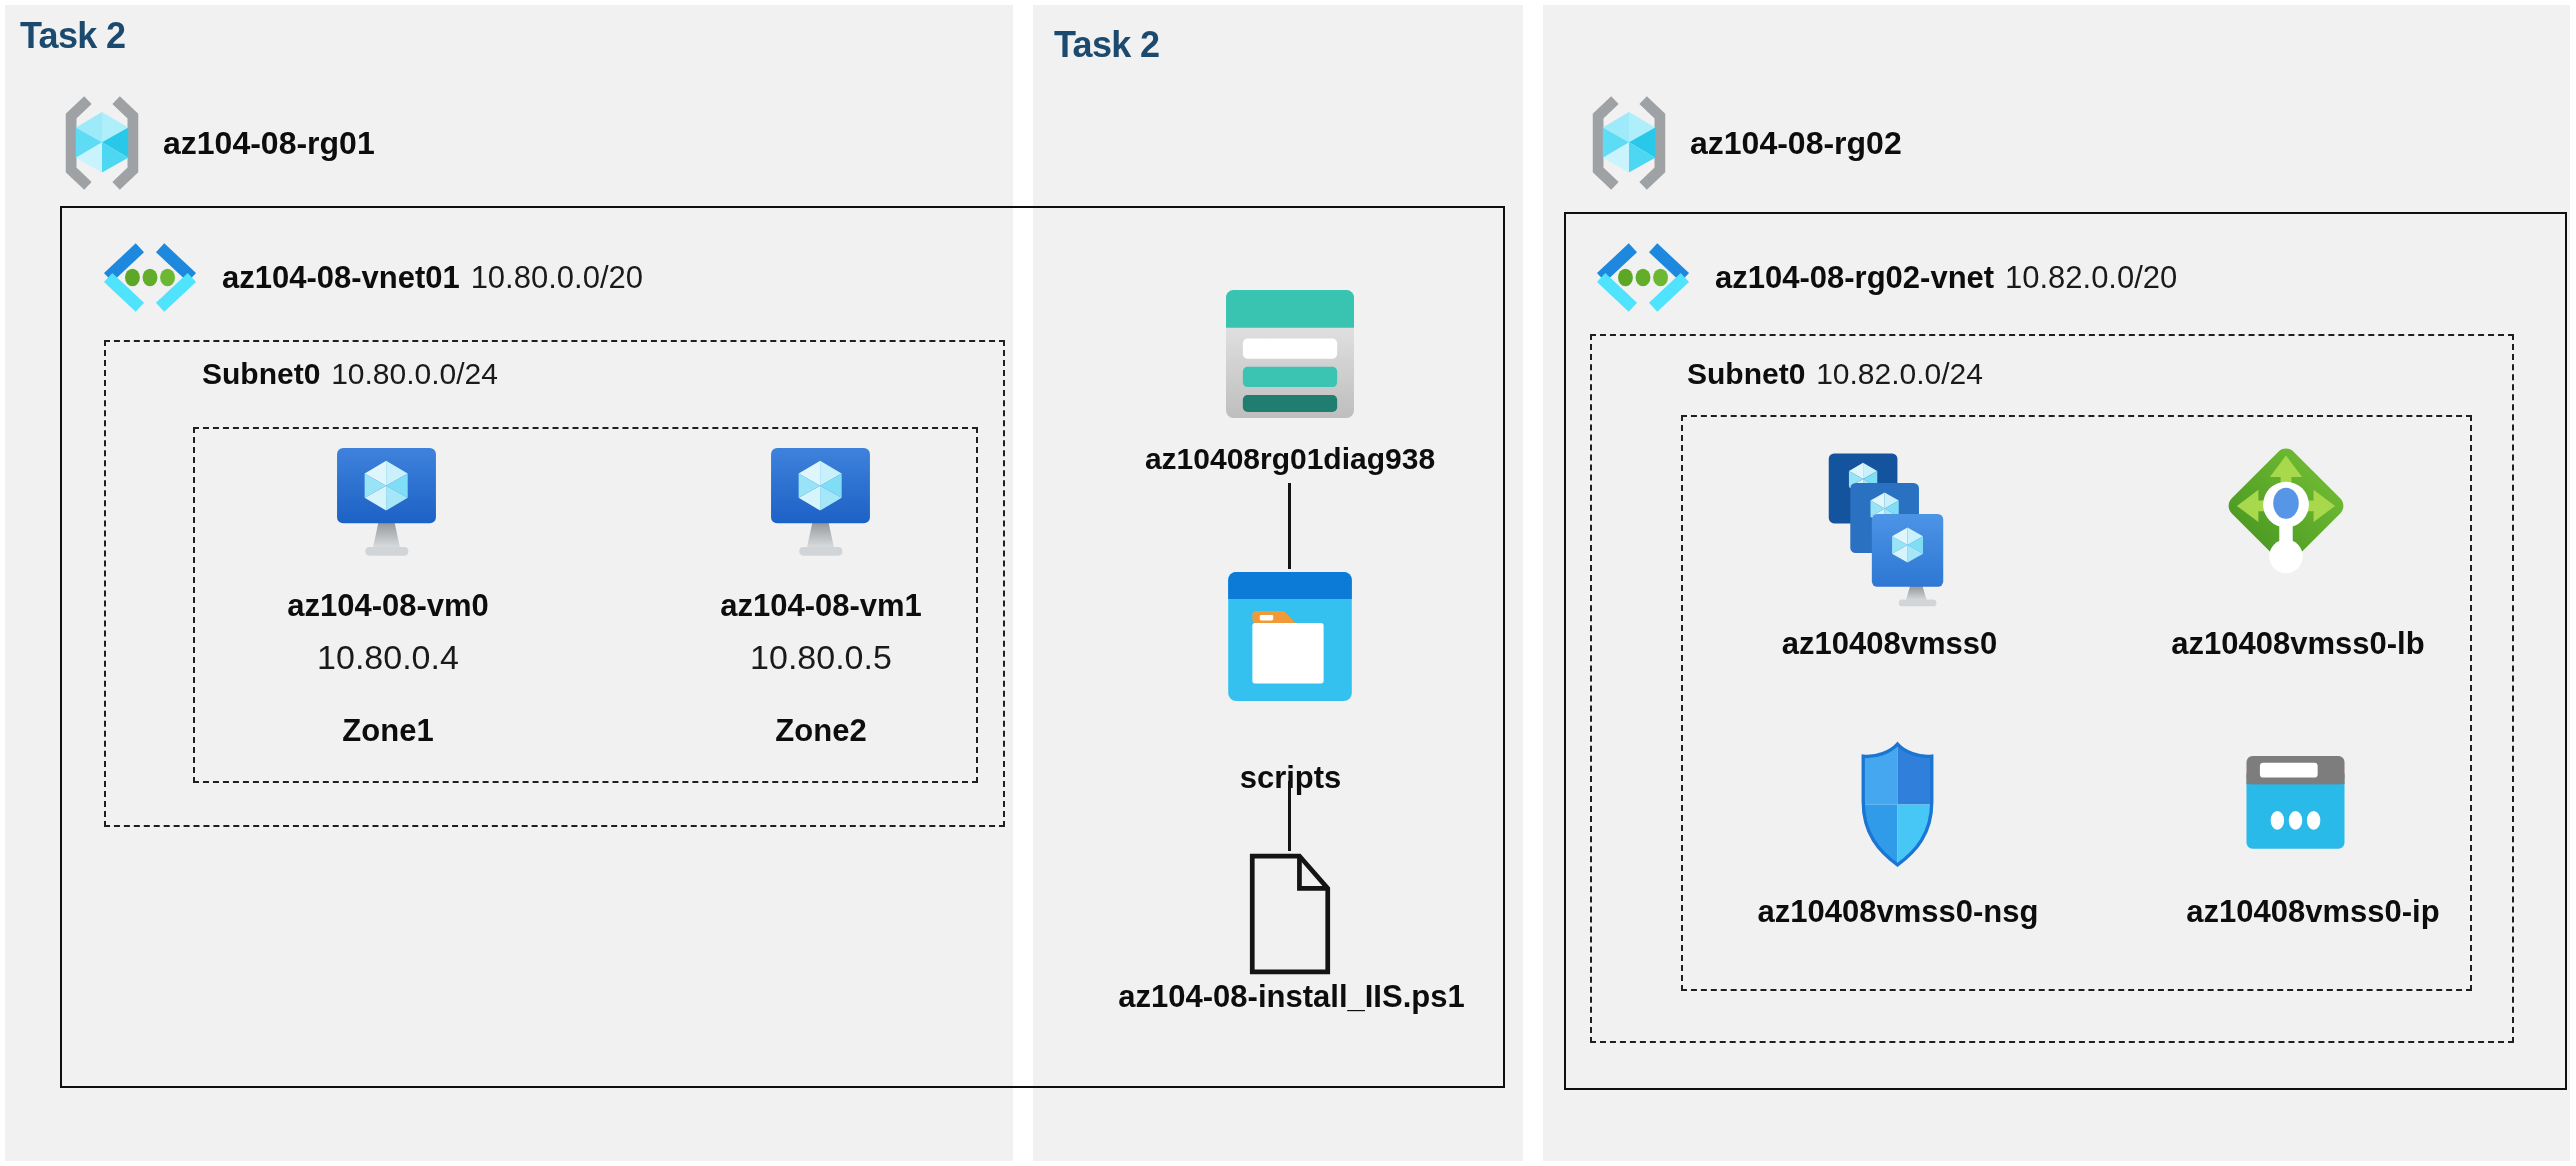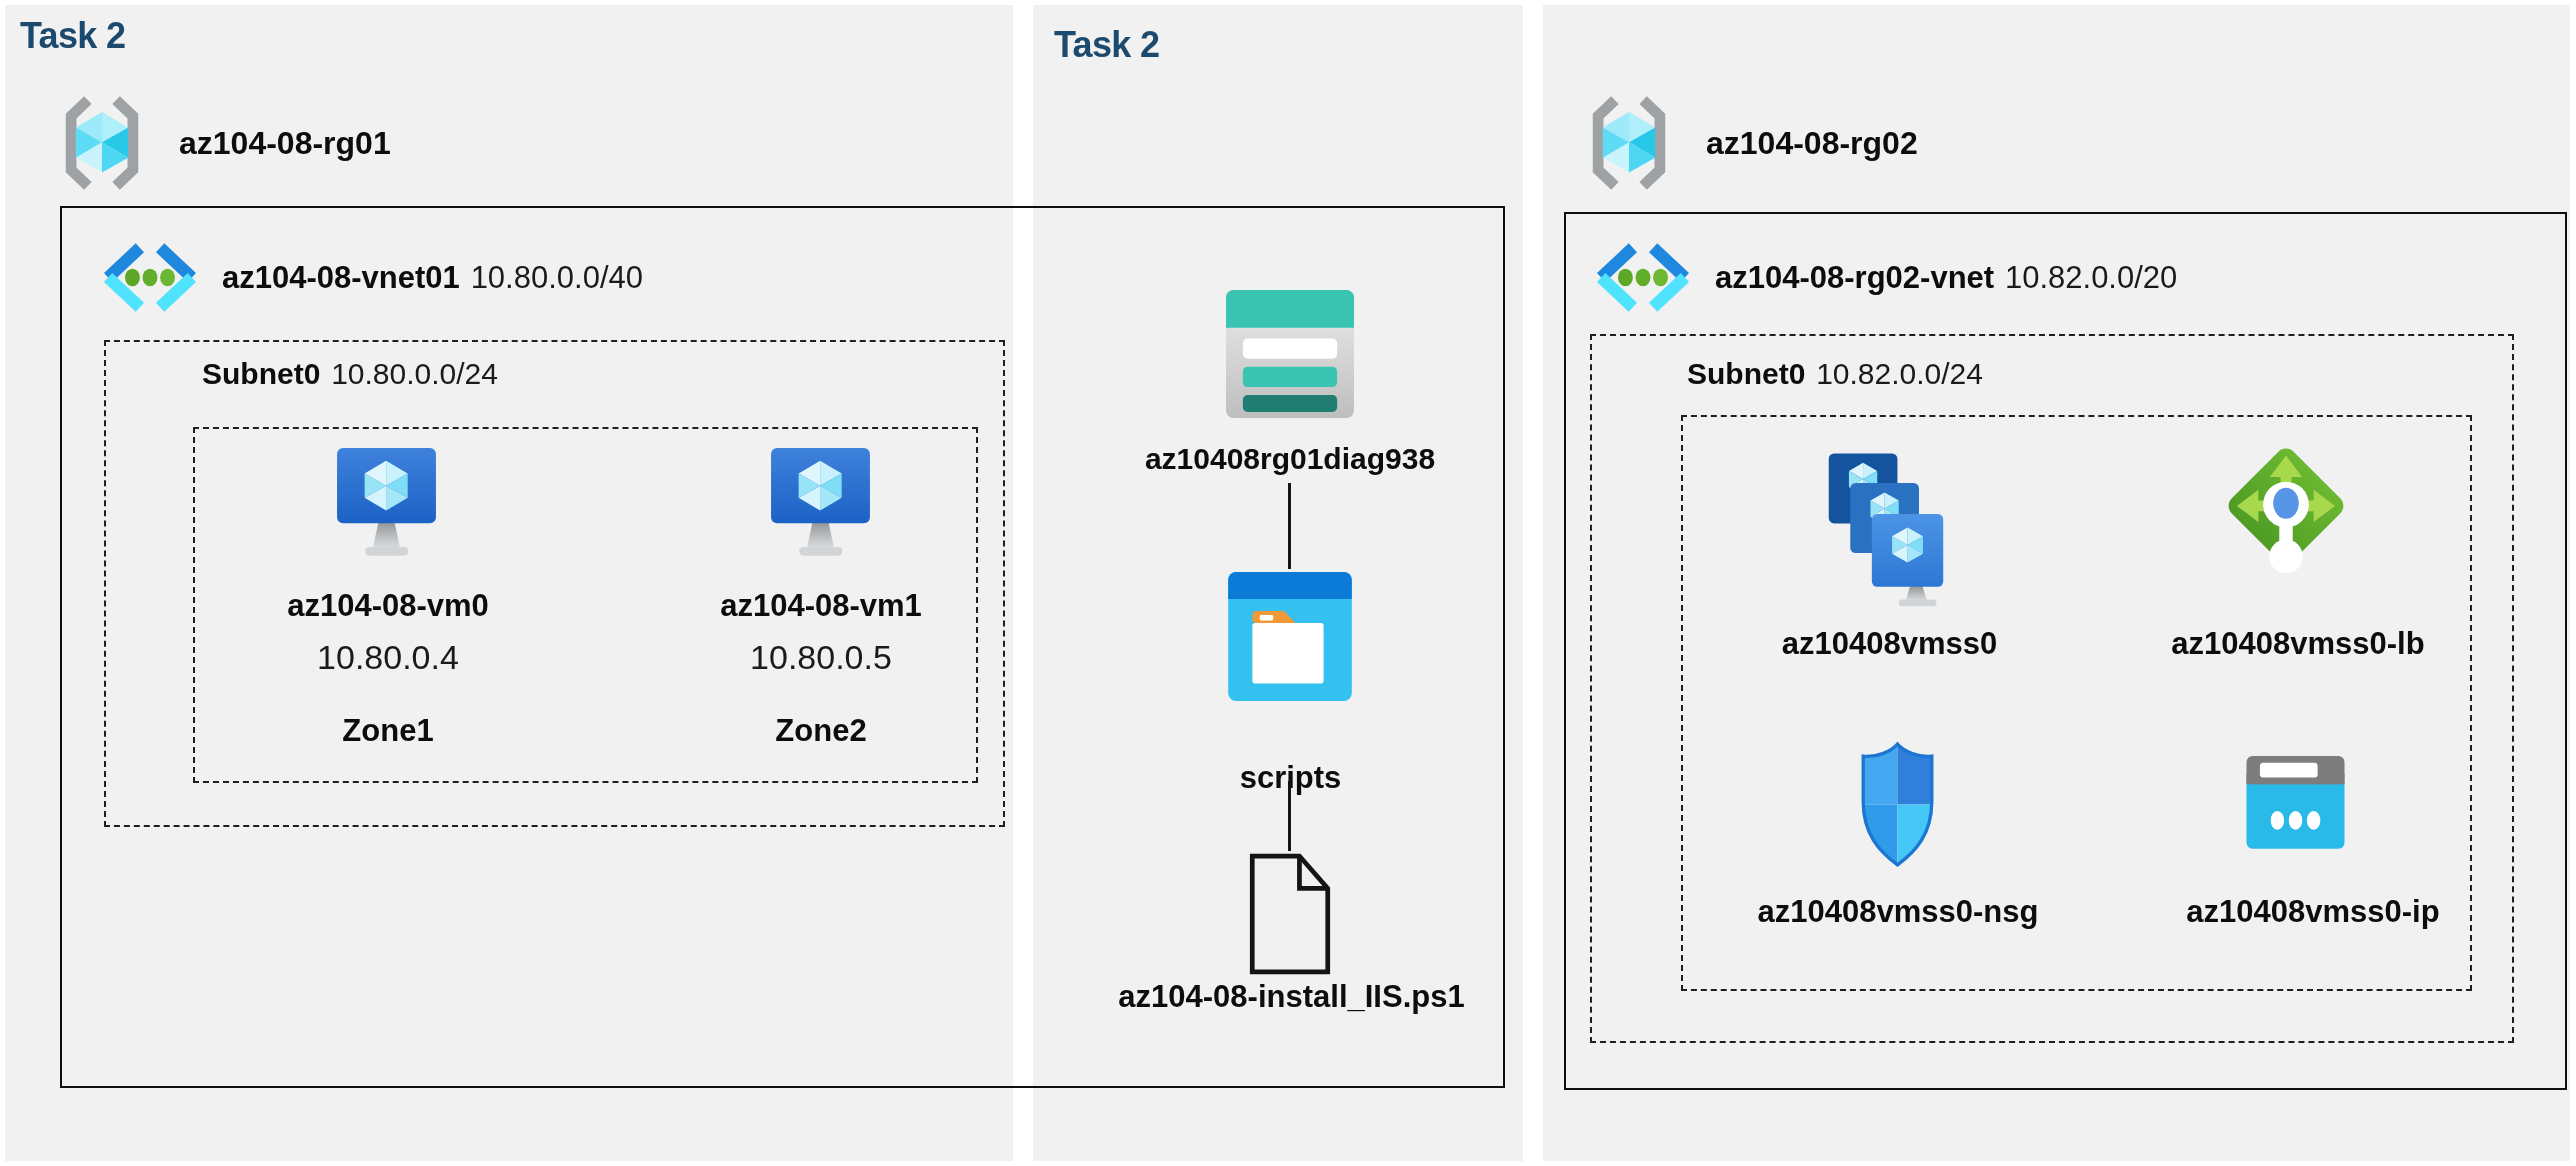--- a/index.html
+++ b/index.html
@@ -5,21 +5,21 @@
   html,body{margin:0;padding:0;background:#ffffff;}
   .canvas{
     position:relative;width:2576px;height:1166px;background:#ffffff;
     font-family:"Liberation Sans", sans-serif;color:#0d0d0d;overflow:hidden;
   }
   .panel{position:absolute;background:#F1F1F1;}
   .task-title{position:absolute;font-size:36px;font-weight:700;color:#1B4A6E;letter-spacing:-0.7px;white-space:nowrap;}
   .solid-box{position:absolute;border:2.7px solid #0F0F0F;}
   .dashed-box{position:absolute;border:2px dashed #1F1F1F;}
   .hrow{position:absolute;display:flex;align-items:center;white-space:nowrap;}
-  .rg-row{gap:32px;justify-content:center;}
+  .rg-row{gap:16px;justify-content:center;}
   .vnet-row{gap:20px;}
   .big-label{font-size:32px;font-weight:700;color:#0d0d0d;}
   .vnet-label{font-size:31px;color:#0d0d0d;}
   .b{font-weight:700;}
   .cidr{font-weight:400;margin-left:10.8px;color:#1a1a1a;}
   .subnet-label{position:absolute;font-size:30px;white-space:nowrap;color:#0d0d0d;}
   .node-label{position:absolute;text-align:center;font-size:31px;font-weight:700;white-space:nowrap;color:#0d0d0d;}
   .node-sub{position:absolute;text-align:center;font-size:34px;font-weight:400;white-space:nowrap;color:#1a1a1a;}
   .vline{position:absolute;width:2.7px;background:#141414;}
   .icon{position:absolute;}
@@ -70,21 +70,21 @@
   <div class="hrow vnet-row" style="left:98px;top:241px;">
     <svg width="104" height="73" viewBox="0 0 154 108">
       <path d="M62,10 L15,54" stroke="#1E88DE" stroke-width="18" fill="none"></path>
       <path d="M15,54 L62,98" stroke="#4FE3FD" stroke-width="18" fill="none"></path>
       <path d="M92,10 L139,54" stroke="#1E88DE" stroke-width="18" fill="none"></path>
       <path d="M139,54 L92,98" stroke="#4FE3FD" stroke-width="18" fill="none"></path>
       <ellipse cx="51" cy="54" rx="11" ry="13" fill="#5CA826"></ellipse>
       <ellipse cx="77" cy="54" rx="11" ry="13" fill="#62AE2B"></ellipse>
       <ellipse cx="103" cy="54" rx="11" ry="13" fill="#6CB832"></ellipse>
     </svg>
-    <span class="vnet-label"><span class="b">az104-08-vnet01</span><span class="cidr">10.80.0.0/40</span></span>
+    <span class="vnet-label"><span class="b">az104-08-vnet01</span><span class="cidr">10.80.0.0/20</span></span>
   </div>
 
   <div class="dashed-box" style="left:104px;top:340px;width:897px;height:483px;"></div>
   <div class="subnet-label" style="left:202px;top:357px;">
     <span class="b">Subnet0</span><span class="cidr">10.80.0.0/24</span>
   </div>
   <div class="dashed-box" style="left:193px;top:427px;width:781px;height:352px;"></div>
 
   <svg class="icon" style="left:337px;top:448px;" width="101" height="111" viewBox="0 0 150 165">
     <defs>

